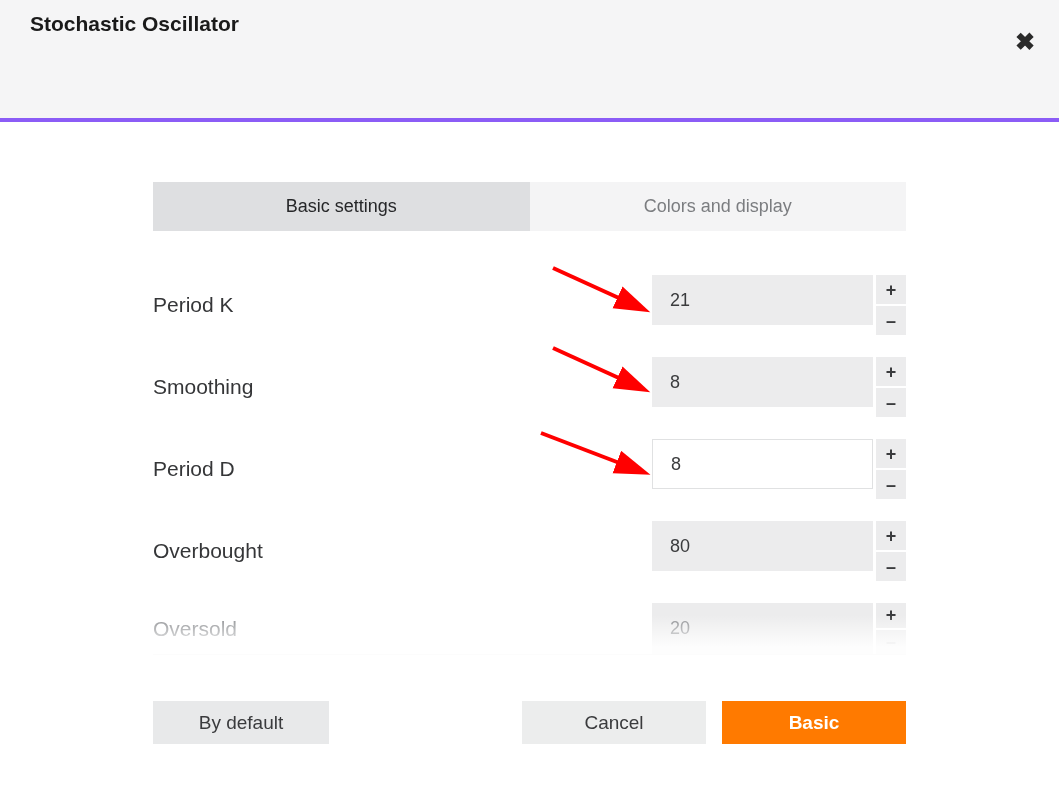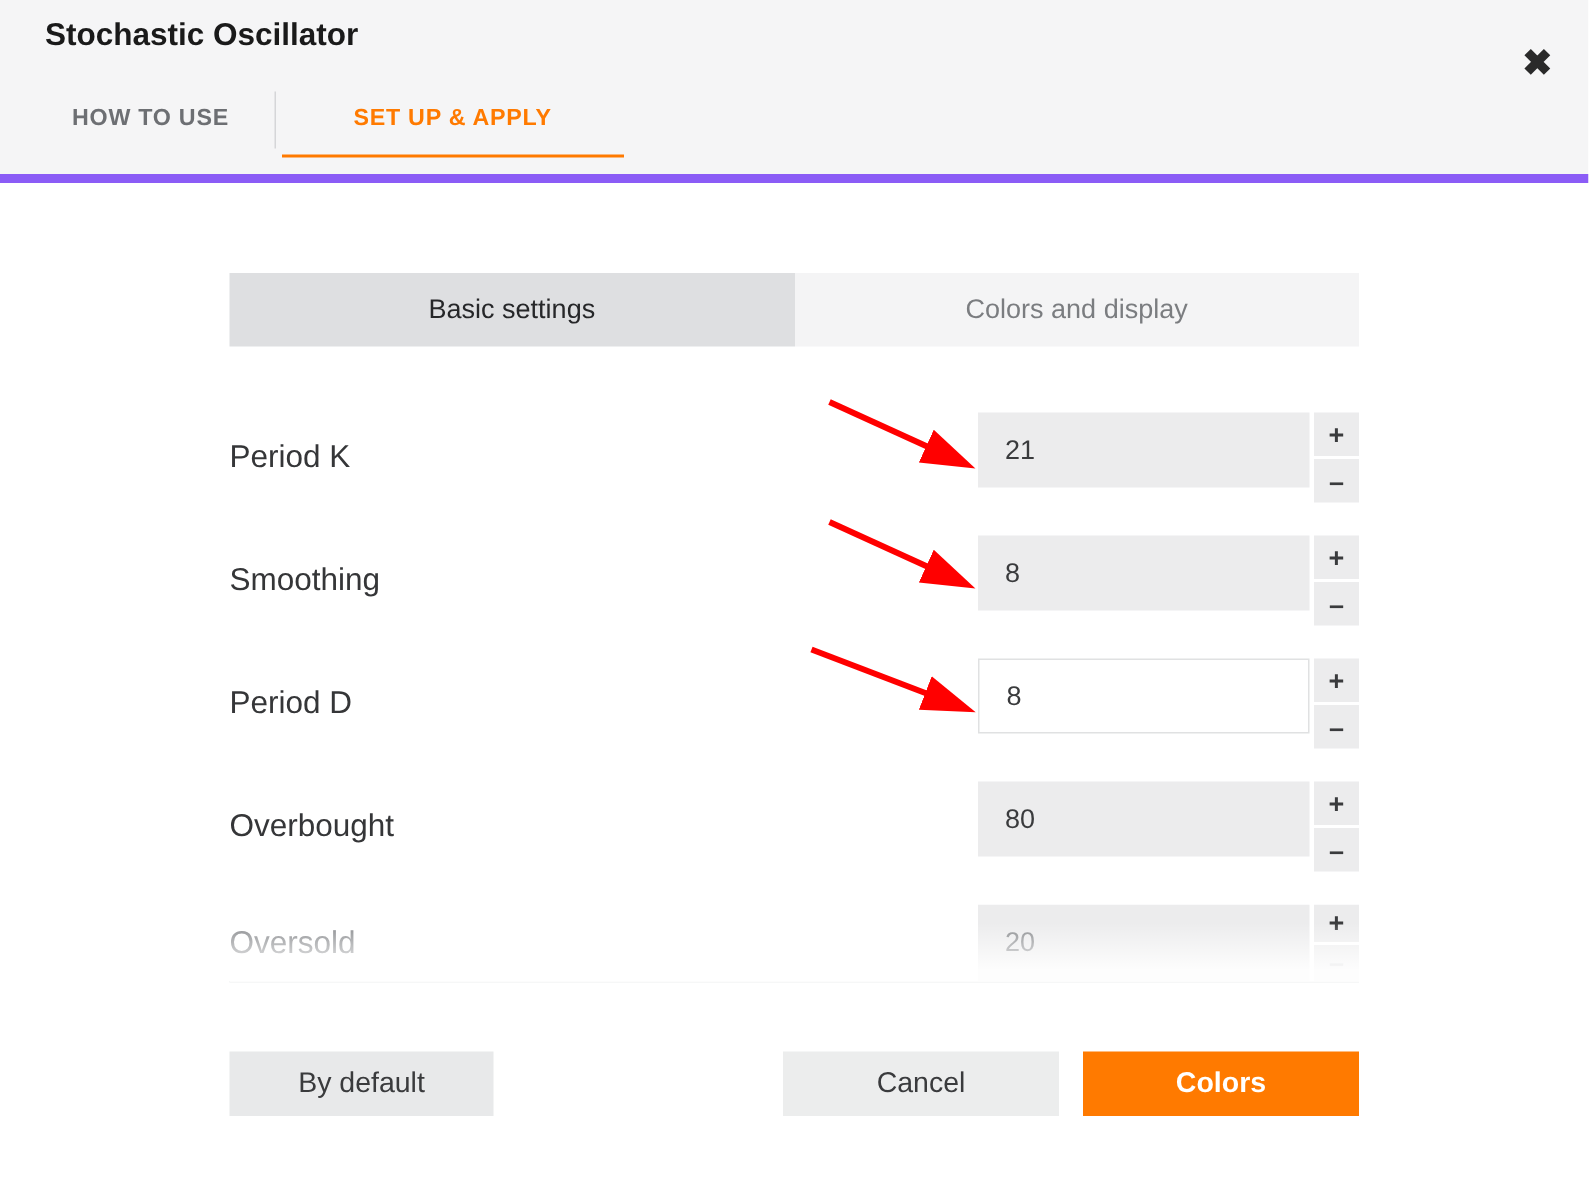--- a/index.html
+++ b/index.html
@@ -8,21 +8,21 @@
       background: #fff;
       width: 1059px;
       height: 799px;
       position: relative;
     }
     .header-bar {
       background: #f5f5f6;
       padding: 12px 30px 0 30px;
       height: 122px;
       position: relative;
-      border-bottom: 6px solid #8b5cf6;
+      border-bottom: 4px solid #8b5cf6;
     }
     .title {
       font-size: 21px;
       font-weight: 700;
       color: #1a1a1a;
       margin-bottom: 20px;
     }
     .close-icon {
       position: absolute;
       top: 28px;
@@ -210,25 +210,20 @@
     .scroll-region {
       position: relative;
     }
   </style>
 </head>
 <body>
 
 <div class="header-bar">
   <div class="title">Stochastic Oscillator</div>
   <div class="close-icon">✖</div>
-  <div class="header-tabs">
-    <div class="header-tab">HOW TO USE</div>
-    <div class="header-sep"></div>
-    <div class="header-tab active">SET UP &amp; APPLY</div>
-  </div>
 </div>
 
 <div class="content">
   <div class="inner">
 
     <div class="subtabs">
       <div class="subtab active">Basic settings</div>
       <div class="subtab inactive">Colors and display</div>
     </div>
 
@@ -291,21 +286,21 @@
         </div>
 
       </div>
       <div class="fade-overlay"></div>
     </div>
 
     <div class="footer">
       <button class="btn btn-default">By default</button>
       <div class="footer-spacer"></div>
       <button class="btn btn-cancel">Cancel</button>
-      <button class="btn btn-apply">Colors</button>
+      <button class="btn btn-apply">Basic</button>
     </div>
 
     <svg class="arrow-svg" style="left:390px; top:80px;" width="120" height="60">
       <defs>
           <marker id="ah1" markerWidth="10" markerHeight="10" refX="7" refY="3" orient="auto">
             <path d="M0,0 L0,6 L9,3 z" fill="red"></path>
           </marker>
         </defs>
       <line x1="10" y1="6" x2="100" y2="47" stroke="red" stroke-width="4" marker-end="url(#ah1)"></line>
     </svg>

